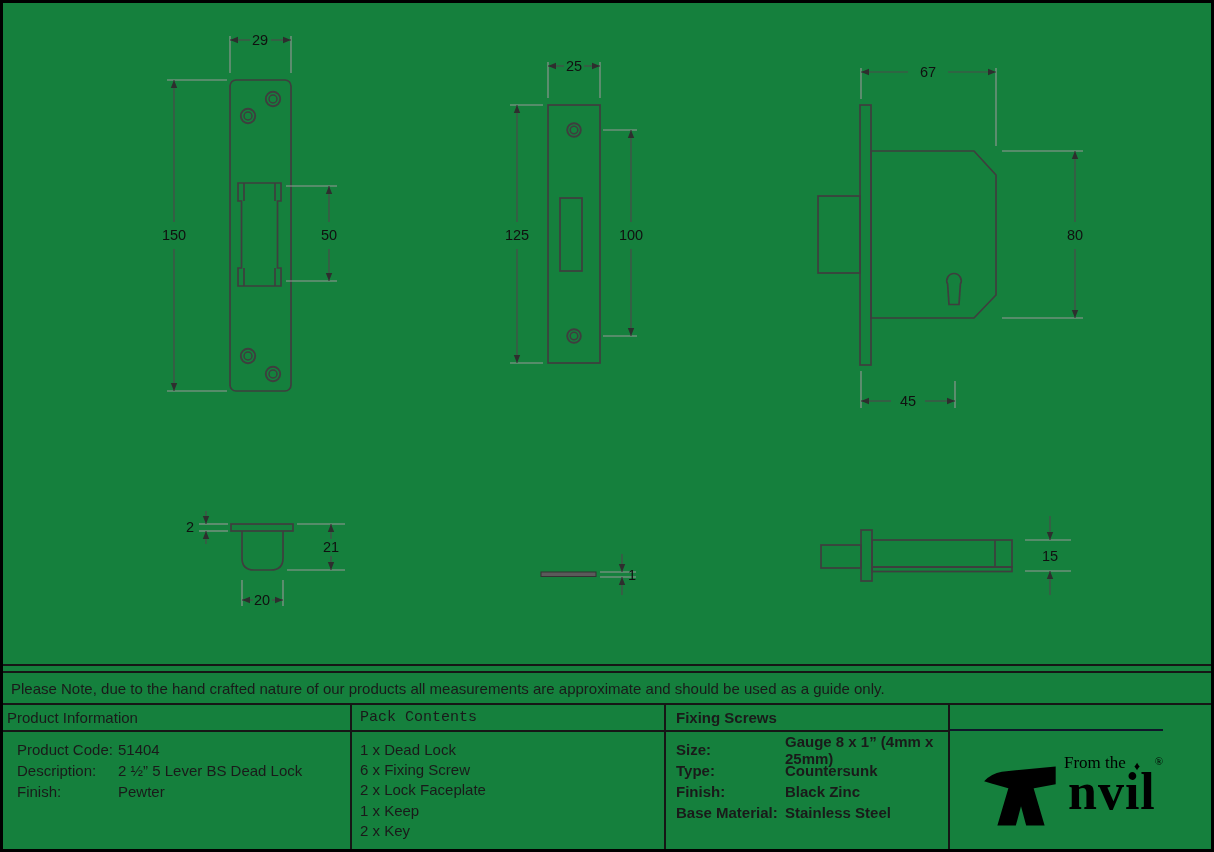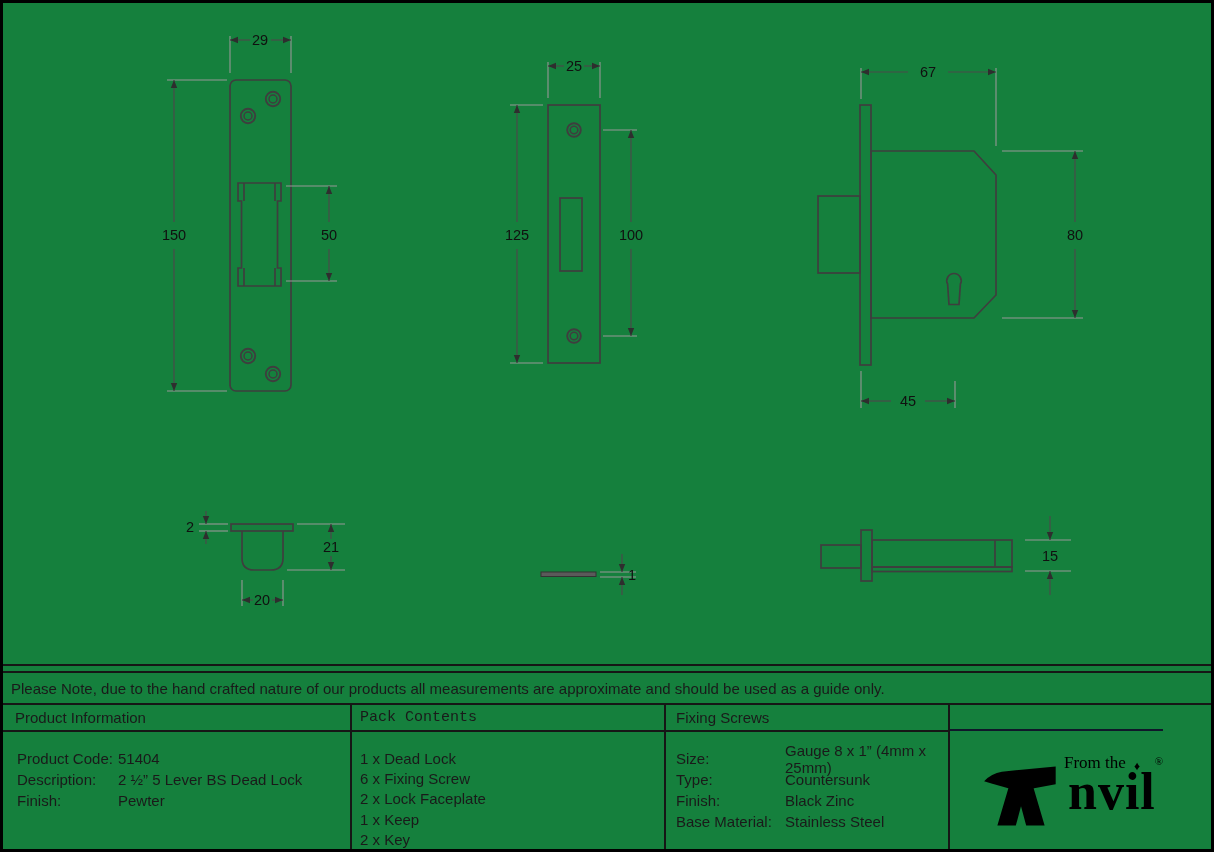--- a/index.html
+++ b/index.html
@@ -21,28 +21,28 @@
   .dimtxt { font-family:"Liberation Sans", sans-serif; font-size:14.5px; fill:#101010; text-anchor:middle; }
   
   .note-row { position:absolute; top:668px; left:0; width:1208px; height:34px;
               box-sizing:border-box; border-top:2px solid #161616; border-bottom:2px solid #161616;
               display:flex; align-items:center; padding-left:8px; font-size:15px; }
   
   .info-row { position:absolute; top:702px; left:0; width:1208px; height:144px; display:flex; }
   .info-col { box-sizing:border-box; border-right:2px solid #161616; }
   .col-product { width:349px; }
   .col-pack    { width:314px; }
-  .col-screws  { width:284px; }
+  .col-screws  { width:284px;font-weight:bold; }
   .col-logo    { width:213px; border-right:none; position:relative; }
   .col-header  { height:27px; box-sizing:border-box; border-bottom:2px solid #161616;
                  display:flex; align-items:center; font-size:15px; }
-  .col-product .col-header { padding-left:12px; }
+  .col-product .col-header { padding-left:4px; }
   .col-pack    .col-header { padding-left:8px;font-family:Liberation Mono, monospace; }
   .col-screws  .col-header { padding-left:10px; }
-  .col-body    { padding-top:16px; font-size:15px; }
+  .col-body    { padding-top:7px; font-size:15px; }
   .col-product .col-body { padding-left:14px; }
   .col-pack    .col-body { padding-left:8px; }
   .col-screws  .col-body { padding-left:10px; }
   .kv-row   { display:flex; height:21px; align-items:center; }
   .kv-label { width:101px; flex:none; }
   .kv-label-wide { width:109px; flex:none; }
   .pack-item { height:20.3px; display:flex; align-items:center; }
   
   .logo-box { position:absolute; top:24px; left:0; right:0; bottom:0;
               border-top:2px solid #0f172a; display:flex; align-items:center; justify-content:center;padding-left:34px; }

